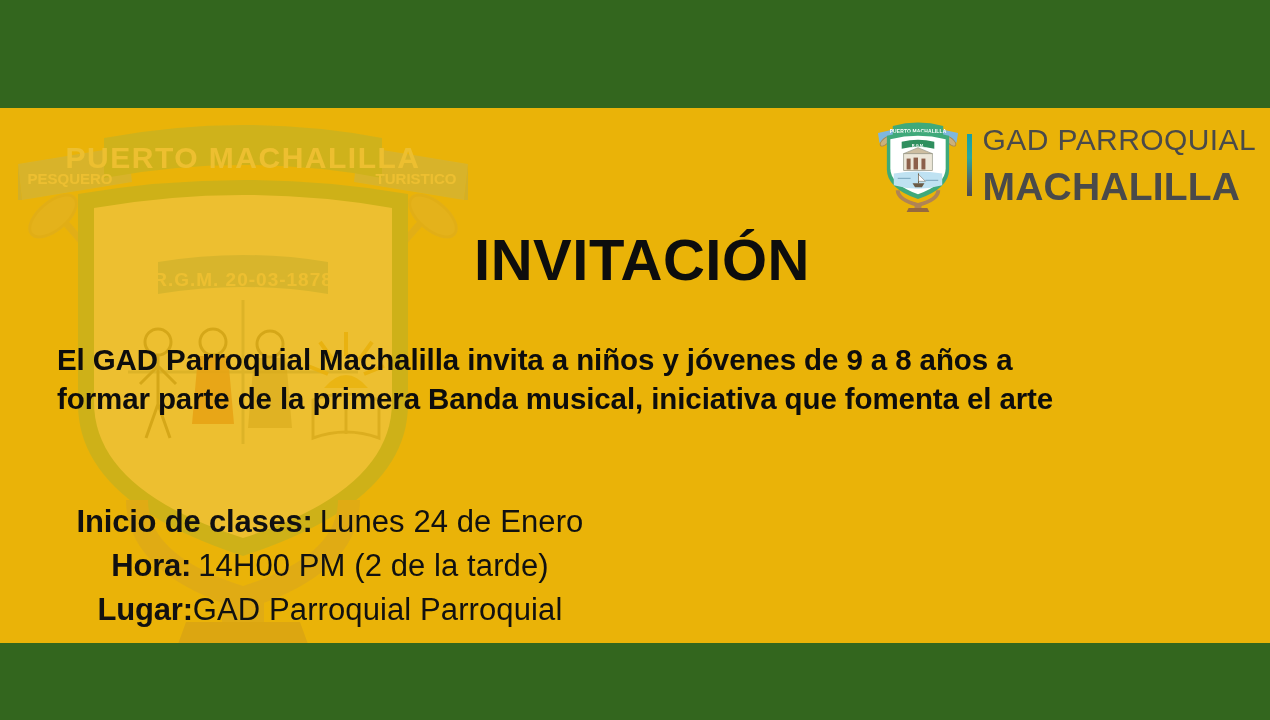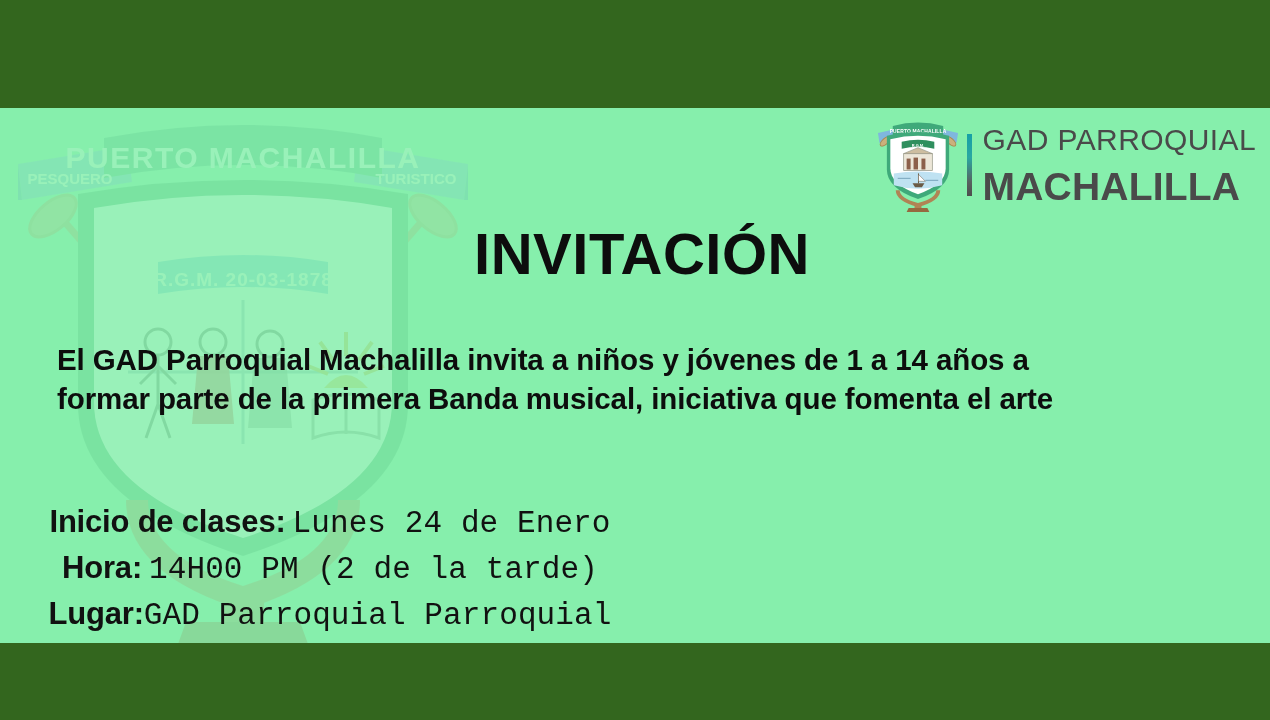--- a/index.html
+++ b/index.html
@@ -9,21 +9,21 @@
     background: #ffffff;
   }
   body {
     font-family: "Liberation Sans", sans-serif;
   }
 
   .poster {
     position: relative;
     width: 1270px;
     height: 720px;
-    background: #86efac;
+    background: #eab308;
     overflow: hidden;
   }
 
   
   .bar {
     position: absolute;
     left: 0;
     width: 100%;
     background: #33661e;
     z-index: 5;
@@ -87,21 +87,21 @@
   }
 
   
   .content {
     position: relative;
     z-index: 3;
   }
 
   .title {
     position: absolute;
-    top: 220px;
+    top: 226px;
     left: 0;
     width: 1270px;
     text-align: center;
     font-size: 58px;
     font-weight: bold;
     letter-spacing: 0.5px;
     color: #0d0d0d;
     padding-left: 14px;
     box-sizing: border-box;
   }
@@ -132,21 +132,20 @@
     line-height: 1.42;
     white-space: nowrap;
   }
   .detail-label {
     font-weight: bold;
     letter-spacing: -0.2px;
   }
   .detail-value {
     font-weight: normal;
     letter-spacing: 0.1px;
-    font-family: Liberation Mono, monospace;
   }
   .sp { display: inline-block; width: 7px; }
 </style>
 </head>
 <body>
 
 <div class="poster">
 
   <div class="bar bar-top"></div>
 
@@ -265,21 +264,21 @@
       <div class="brand-line1">GAD PARROQUIAL</div>
       <div class="brand-line2">MACHALILLA</div>
     </div>
   </div>
 
   <div class="content">
 
     <div class="title">INVITACIÓN</div>
 
     <div class="paragraph">
-      <span>El GAD Parroquial Machalilla invita a niños y jóvenes de 1 a 14 años a</span>
+      <span>El GAD Parroquial Machalilla invita a niños y jóvenes de 9 a 8 años a</span>
       <span>formar parte de la primera Banda musical, iniciativa que fomenta el arte</span>
     </div>
 
     <div class="details">
       <div class="detail-row">
         <span class="detail-label">Inicio de clases:</span><span class="sp"></span><span class="detail-value">Lunes 24 de Enero</span>
       </div>
       <div class="detail-row">
         <span class="detail-label">Hora:</span><span class="sp"></span><span class="detail-value">14H00 PM (2 de la tarde)</span>
       </div>

